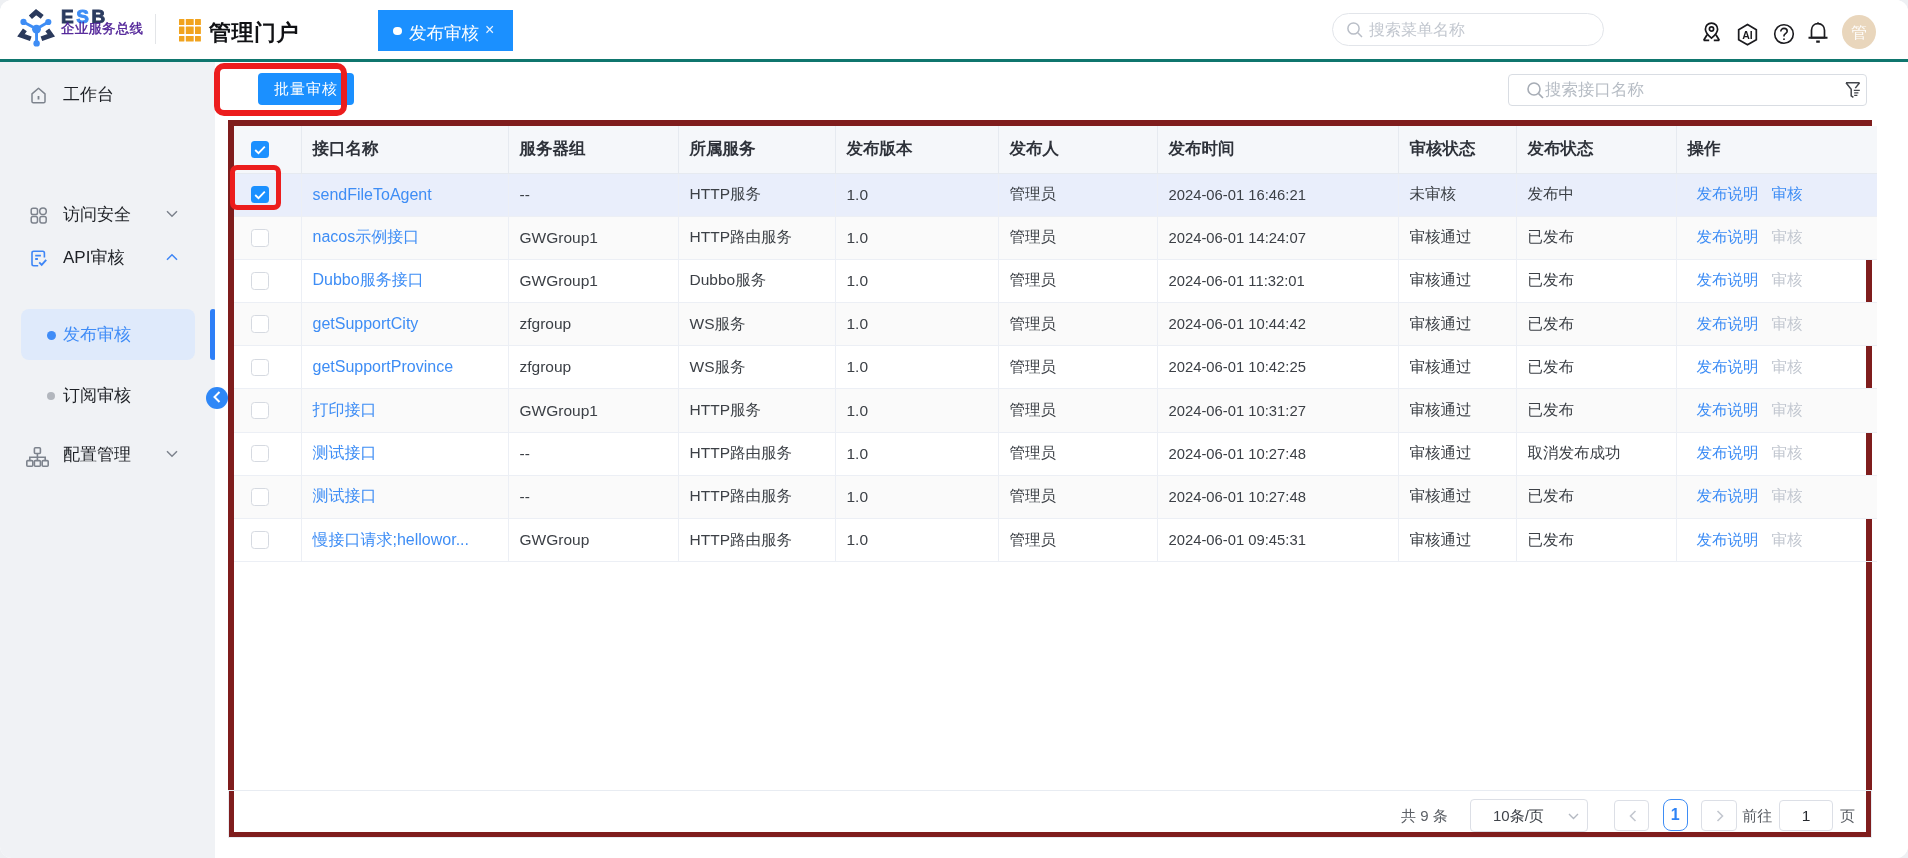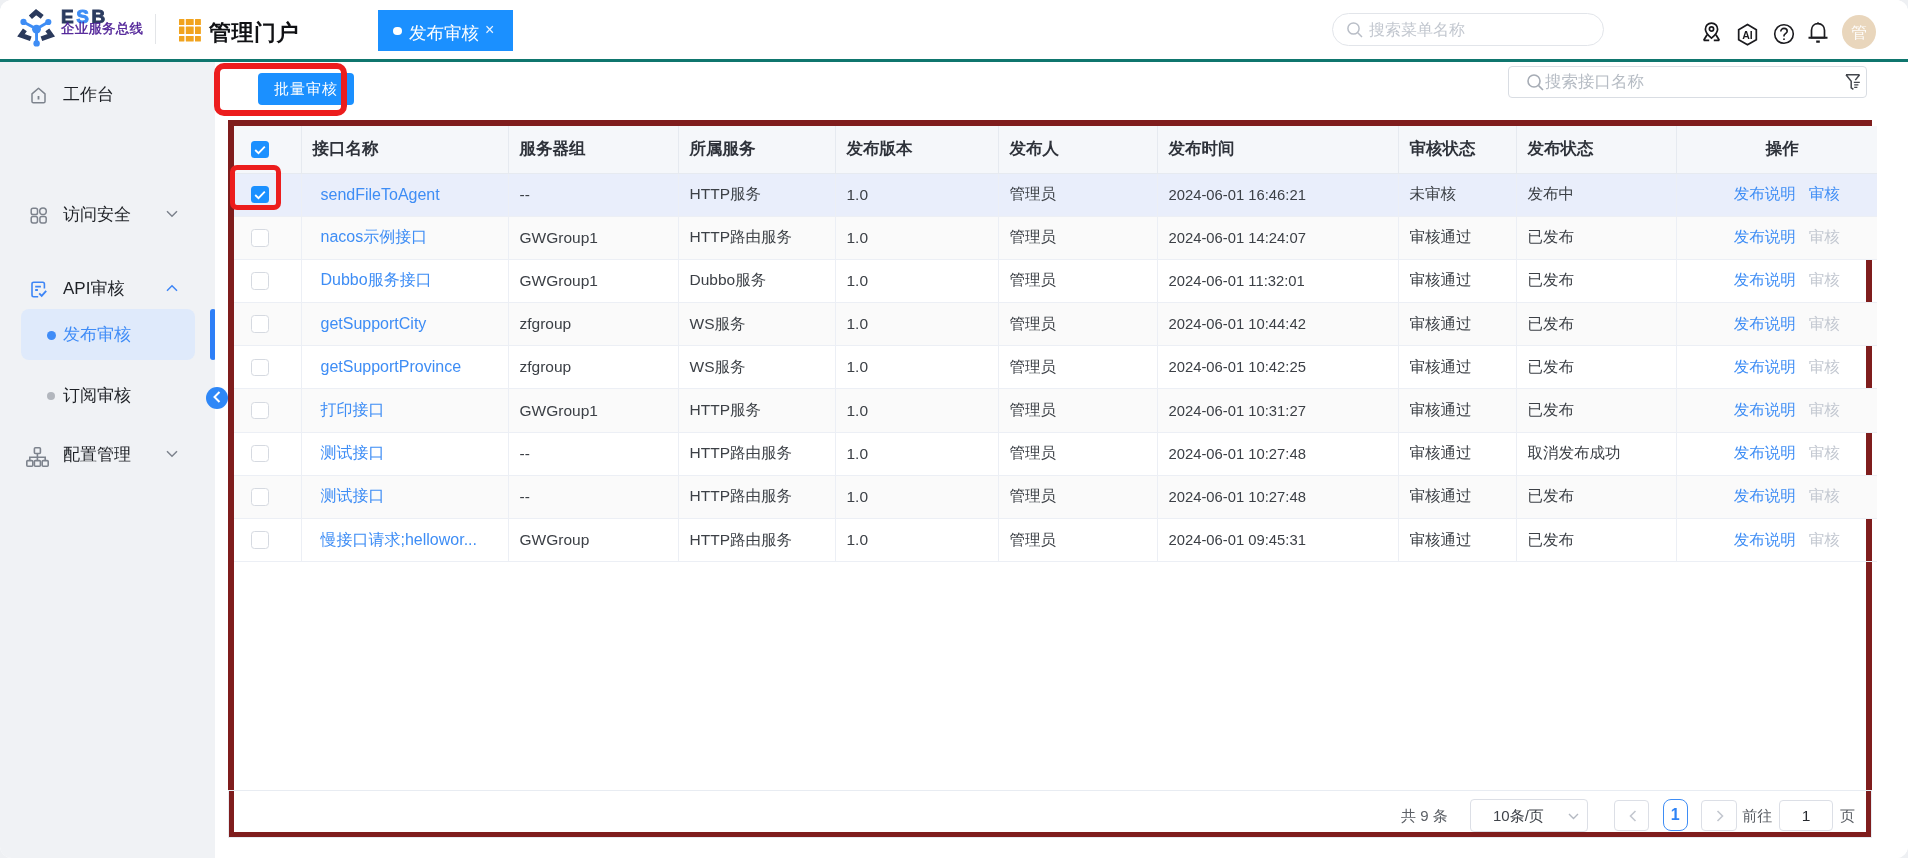--- a/index.html
+++ b/index.html
@@ -31,34 +31,34 @@
 .mi .ch { position:absolute; left:166px; top:15px; }
 #selpill { position:absolute; left:21px; top:247px; width:174px; height:51px; background:#dfeafb; border-radius:8px; }
 #selbar { position:absolute; left:209.5px; top:247px; width:6px; height:51px; background:#2e7ff7; border-radius:3px; }
 .sdot { position:absolute; border-radius:50%; }
 #collapse { position:absolute; left:206px; top:324.5px; width:22px; height:22px; border-radius:50%; background:#2e87f7; z-index:5; text-align:center; }
 #collapse svg { margin-top:4.5px; }
 
 #main { position:absolute; left:215px; top:62px; width:1693px; height:796px; background:#fff; }
 #btn { position:absolute; left:15px; top:11px; width:96px; height:32px; background:#1b90ff; border-radius:4px; color:#fff; font-size:15px; text-align:center; line-height:32px; letter-spacing:1px;margin-left:28px; }
 .redbox { position:absolute; border:6px solid #ec1d1d; border-radius:10px; z-index:6; }
-#search2 { position:absolute; left:1293px; top:4px; width:359px; height:31.5px; border:1px solid #d9dde3; border-radius:4px; }
+#search2 { position:absolute; left:1293px; top:12px; width:359px; height:31.5px; border:1px solid #d9dde3; border-radius:4px; }
 #search2 .ph { position:absolute; left:36px; top:4px; font-size:16.5px; color:#b6bcc4; }
 #search2 svg.mg { position:absolute; left:17px; top:6px; }
 #search2 svg.fn { position:absolute; left:336px; top:6px; }
 
 #tblwrap { position:absolute; left:13px; top:58px; width:1644px; height:718px; border:6px solid #7f1d1d; }
 #tbl { width:1643px; border-collapse:collapse; table-layout:fixed; font-size:15.5px; }
 #tbl th { height:47px; background:#f5f7fa; font-weight:bold; font-size:16.5px; color:#2e323a; text-align:left; padding:0 0 0 11px; border-bottom:1px solid #e6eaf0; border-right:1px solid #e6eaf0; }
 #tbl td { height:43.2px; color:#3c4046; padding:0 0 0 11px; border-bottom:1px solid #eceff5; border-right:1px solid #eceff5; }
-#tbl th:last-child, #tbl td:last-child { border-right:none;text-align:center; }
+#tbl th:last-child, #tbl td:last-child { border-right:none; }
 #tbl tr.str td { background:#fafafa; }
 #tbl tr.sel td { background:#e9eefb; }
 #tbl a { color:#3e8df5; text-decoration:none; }
-#tbl td.ln a { font-size:16px;margin-left:8px; }
+#tbl td.ln a { font-size:16px; }
 #tbl td.date { font-size:14.8px; }
 #tbl td.op a.a1 { margin-right:13px; }
 #tbl td.op { padding-left:20px; }
 #tbl .dis { color:#c2c7d0; }
 .cb { width:17.5px; height:17.5px; border:1.5px solid #d6dae1; border-radius:3.5px; background:#fff; margin-left:6px; }
 .cb.on { border:none; background:#1b90ff; position:relative; }
 .cb.on svg { position:absolute; left:2.7px; top:4.4px; }
 
 #pager { position:absolute; left:13px; top:728px; width:1644px; height:48px; border:1px solid #e8ecf2; font-size:15px; color:#5c6066; }
 #pager .abs { position:absolute; }
@@ -151,21 +151,21 @@
       <rect x="2.2" y="2.2" width="6.3" height="6.3" rx="1.8"></rect>
       <circle cx="14" cy="5.3" r="3.3"></circle>
       <rect x="2.2" y="10.6" width="6.3" height="6.3" rx="1.8"></rect>
       <rect x="10.9" y="10.6" width="6.3" height="6.3" rx="1.8"></rect>
     </svg>
     <div class="tx">访问安全</div>
     <svg class="ch" width="12" height="8" viewBox="0 0 12 8" fill="none" stroke="#7d838d" stroke-width="1.5">
           <path d="M1 1.2 L6 6.2 L11 1.2"></path>
         </svg>
   </div>
-  <div class="mi" style="top:207px;">
+  <div class="mi" style="top:176px;">
     <svg class="ic" width="19" height="19" viewBox="0 0 19 19" fill="none" stroke="#3e86f6" stroke-width="1.6">
       <path d="M15.4 8.6 V3.9 C15.4 2.9 14.7 2.2 13.7 2.2 H4.7 C3.7 2.2 3 2.9 3 3.9 V15.1 C3 16.1 3.7 16.8 4.7 16.8 H9.2"></path>
       <path d="M6.2 6.6 H11.9 M6.2 10 H8.9" stroke-width="1.9"></path>
       <path d="M10.2 13.3 L12.7 15.8 L17.2 10.9" stroke-width="1.9"></path>
     </svg>
     <div class="tx">API审核</div>
     <svg class="ch" width="12" height="8" viewBox="0 0 12 8" fill="none" stroke="#3e86f6" stroke-width="1.5">
           <path d="M1 6.8 L6 1.8 L11 6.8"></path>
         </svg>
   </div>

